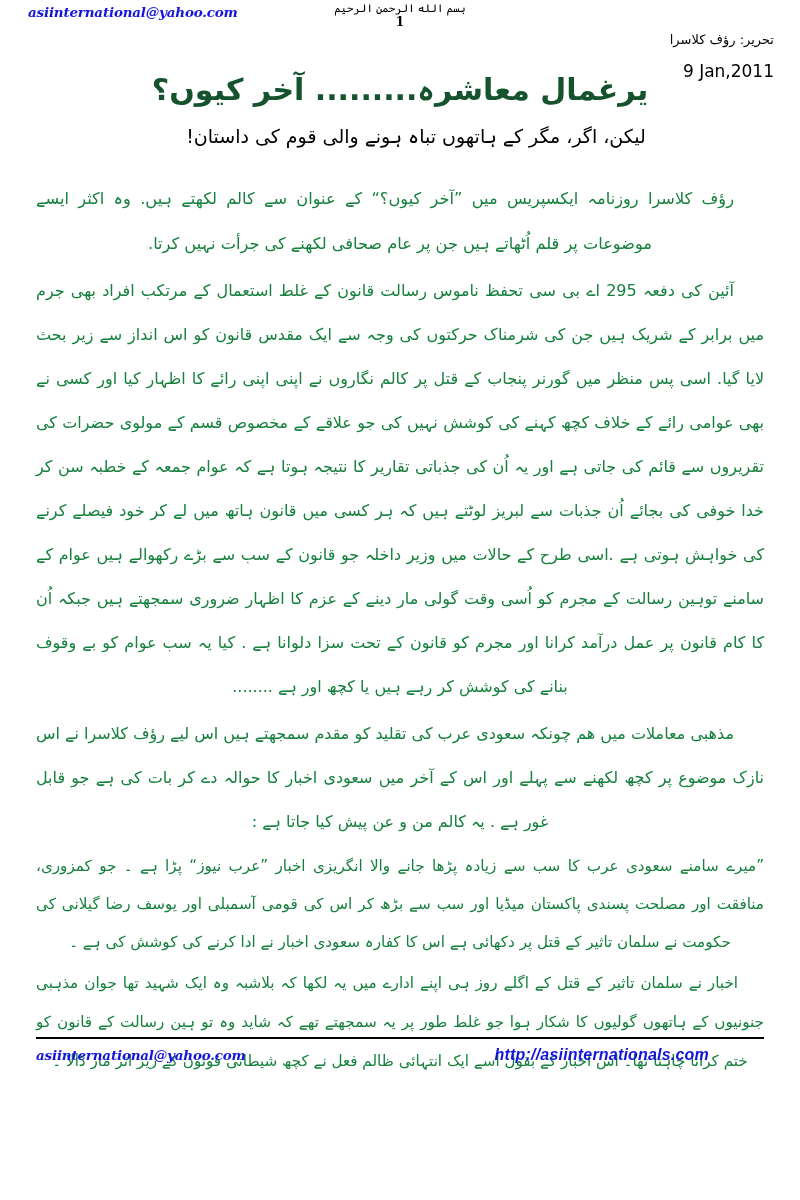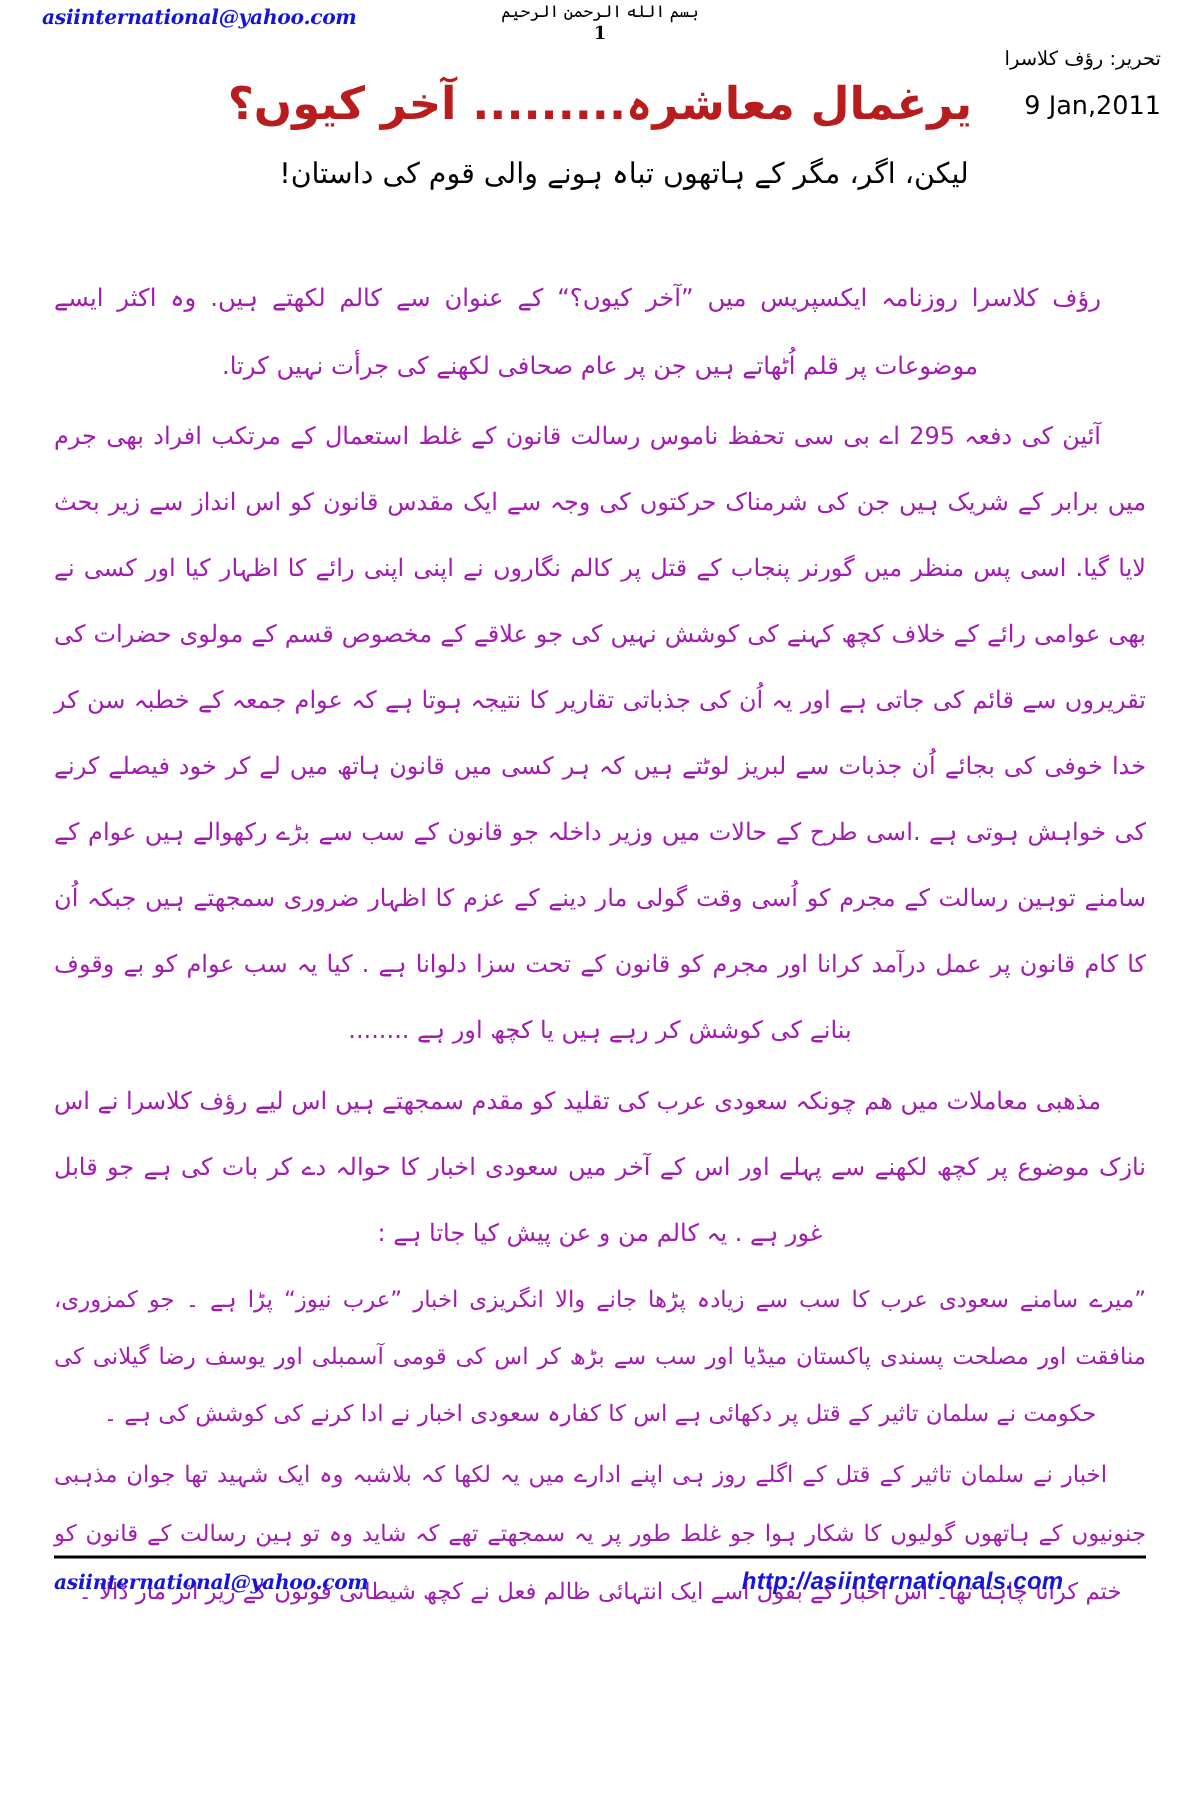--- a/index.html
+++ b/index.html
@@ -94,24 +94,25 @@
     top: 48px;
     left: 0;
     width: 800px;
     text-align: center;
     direction: rtl;
   }
   .main-title {
     font-family: "DejaVu Sans", sans-serif;
     font-size: 30px;
     font-weight: 600;
-    color: #b91c1c;
+    color: #14532d;
     line-height: 1.45;
     white-space: nowrap;
     letter-spacing: -0.5px;
+    margin-top: 20px;
   }
   .subtitle {
     margin-top: 10px;
     font-family: "DejaVu Sans", sans-serif;
     font-size: 19px;
     color: #000;
     line-height: 1.5;
     white-space: nowrap;
     letter-spacing: 0.4px;
     padding-left: 32px;
@@ -120,21 +121,21 @@
   
   .body-area {
     position: absolute;
     top: 176px;
     left: 36px;
     width: 728px;
     direction: rtl;
   }
   .para {
     font-family: "DejaVu Sans", sans-serif;
-    color: #a21caf;
+    color: #15803d;
     text-align: justify;
     text-align-last: center;
     margin: 0 0 3px 0;
     unicode-bidi: plaintext;
   }
   .para.lead {
     font-size: 16.2px;
     line-height: 45px;
     text-indent: 30px;
   }

